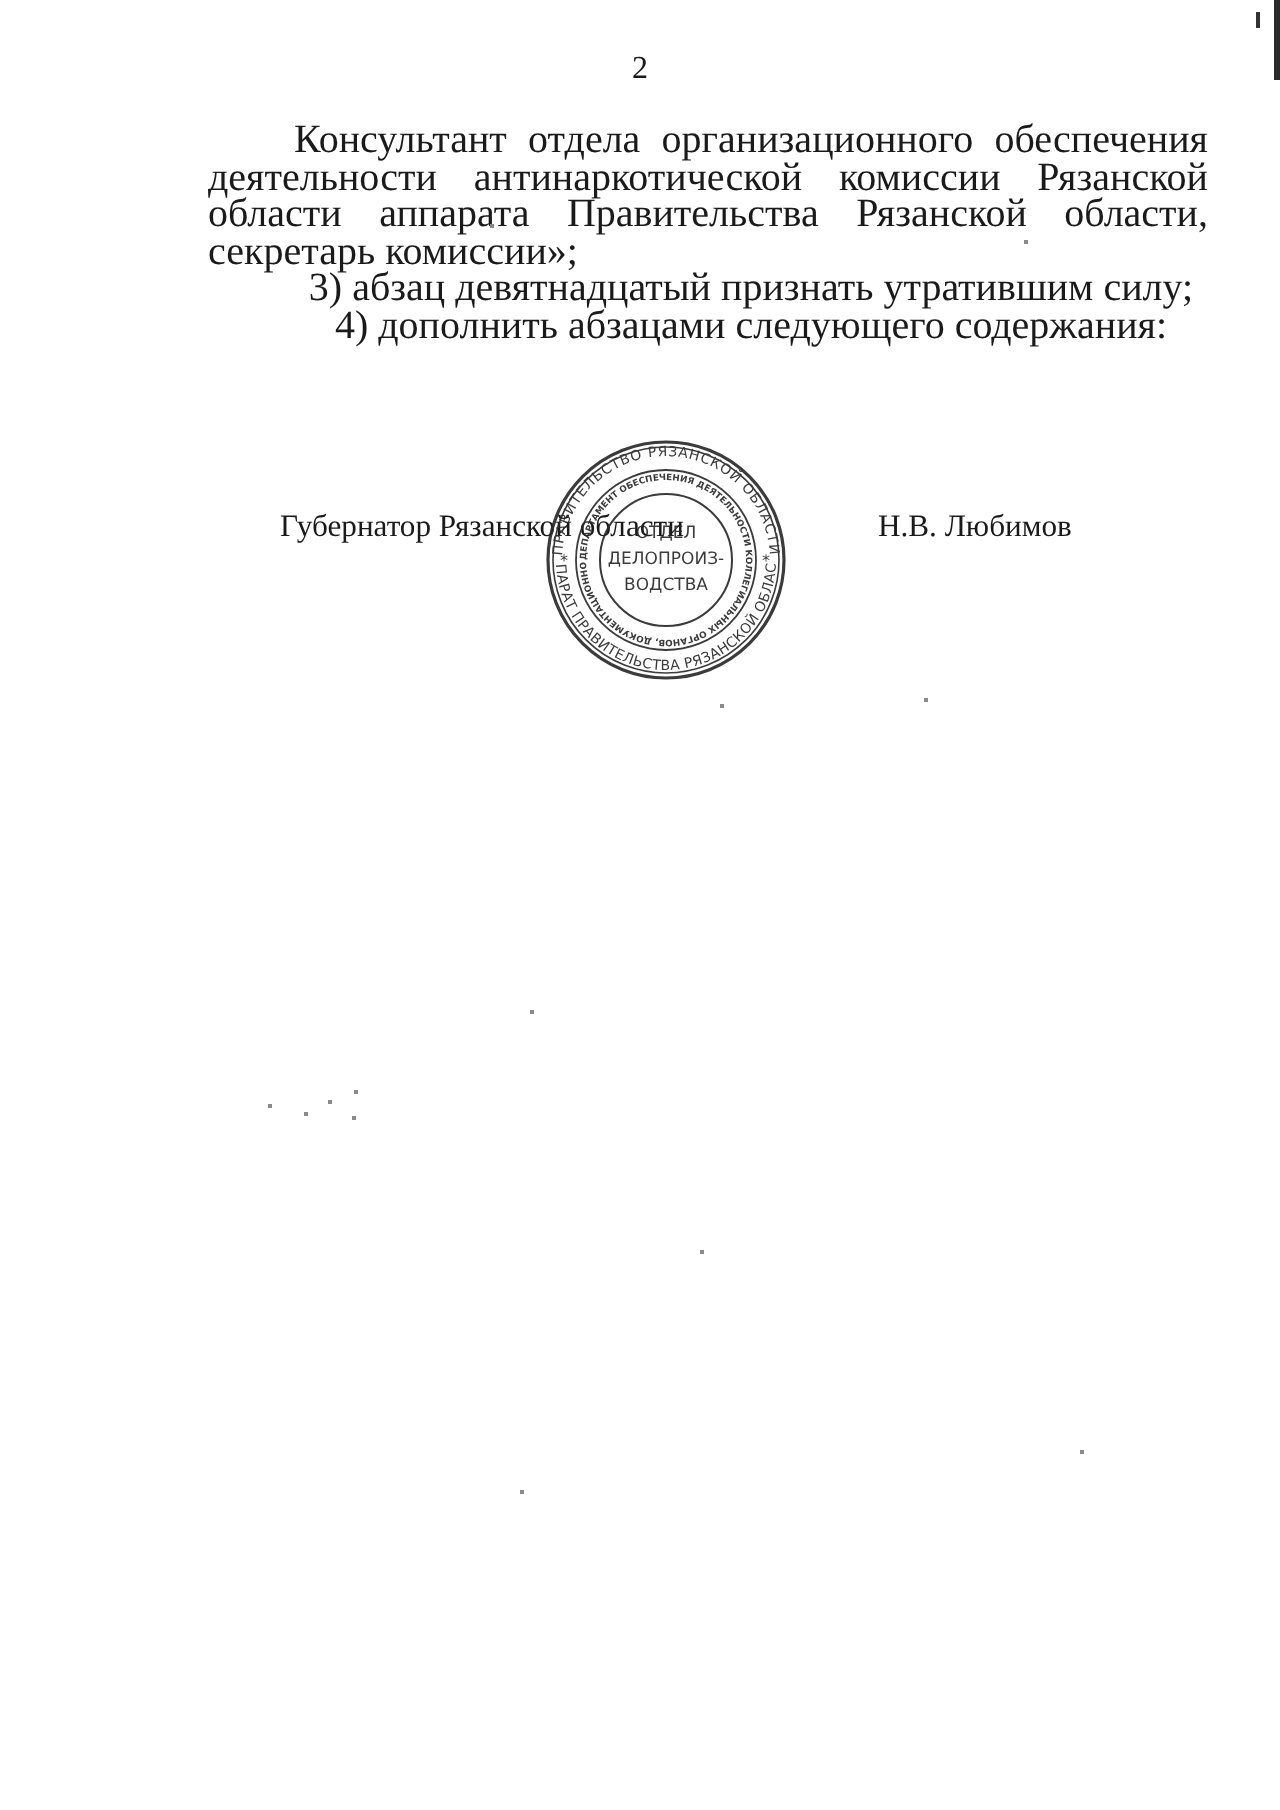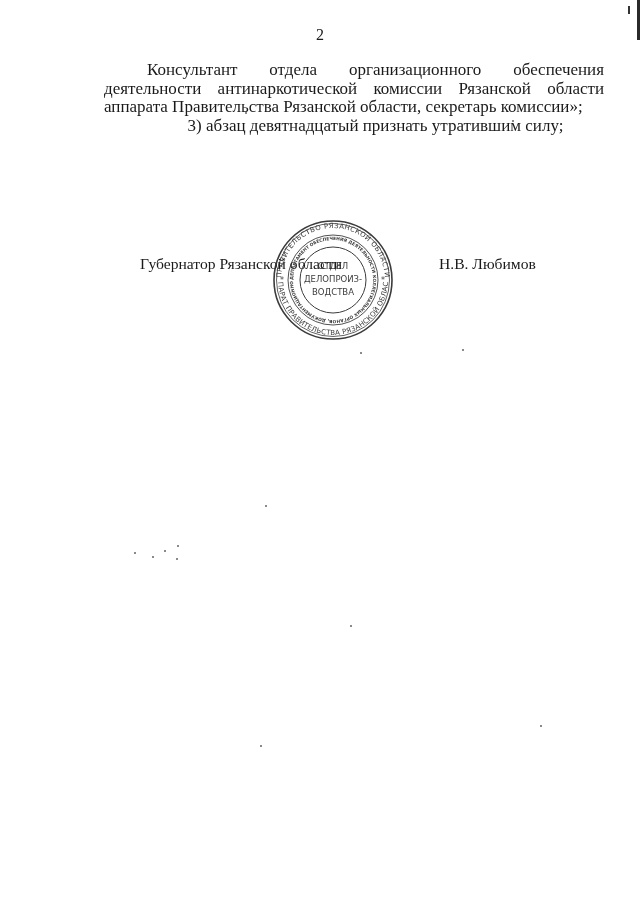--- a/index.html
+++ b/index.html
@@ -27,21 +27,21 @@
       top: 26px;
       text-align: center;
       font-size: 16px;
       line-height: 18px;
     }
     .body-text {
       position: absolute;
       left: 104px;
       width: 500px;
       top: 61px;
-      font-size: 17px;
+      font-size: 20px;
       line-height: 18.6px;
     }
     .para {
       margin: 0;
       text-align: justify;
       text-indent: 43px;
     }
     .para.nojust {
       text-align: center;
     }
@@ -104,20 +104,21 @@
 <div class="page">
 
   <div class="right-edge"></div>
   <div class="edge-mark"></div>
 
   <div class="page-number">2</div>
 
   <div class="body-text">
     <p class="para">Консультант отдела организационного обеспечения деятельности антинаркотической комиссии Рязанской области аппарата Правительства Рязанской области, секретарь комиссии»;</p>
     <p class="para nojust">3) абзац девятнадцатый признать утратившим силу;</p>
+    <p class="para nojust">4) дополнить абзацами следующего содержания:</p>
   </div>
 
   <div class="signature-row">
     <span class="sig-title">Губернатор Рязанской области</span>
     <span class="sig-name">Н.В. Любимов</span>
   </div>
 
   <div class="stamp">
     <svg width="122" height="122" viewBox="0 0 122 122">
       <defs>

